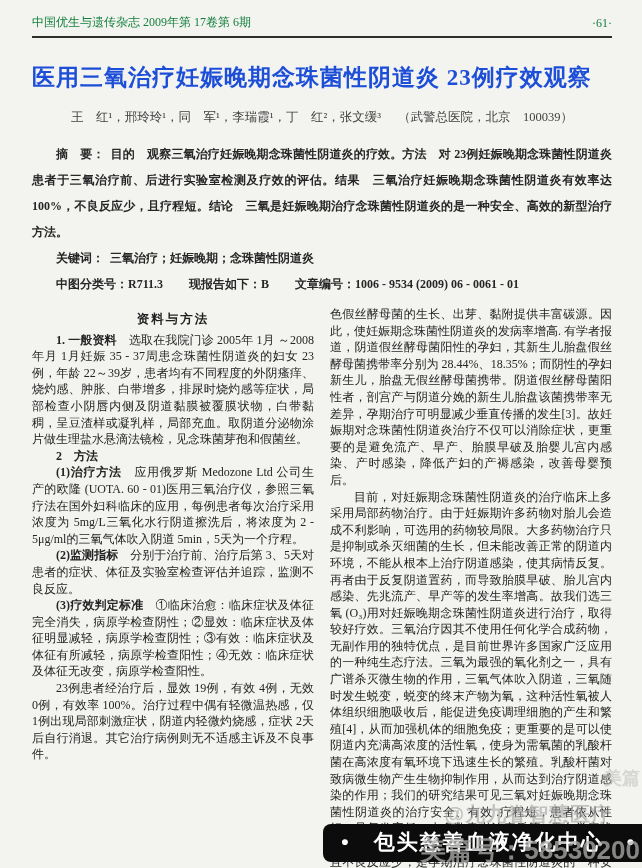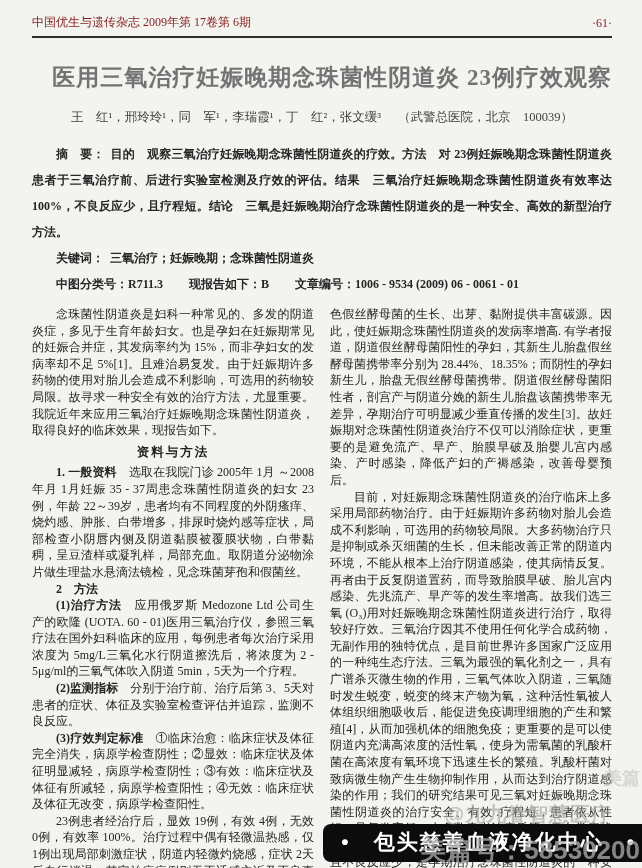--- a/index.html
+++ b/index.html
@@ -8,24 +8,24 @@
     width:642px;height:868px;
     margin:0 auto;
     background:#f3f3f0;
     box-sizing:border-box;
     padding:14px 30px 0 32px;
     overflow:hidden;
     font-family:"Liberation Serif","DejaVu Serif",serif;
     color:#2b2b2b;
   }
   
-  .hdr{display:flex;justify-content:space-between;align-items:flex-end;font-size:12px;color:#7f1d1d;}
+  .hdr{display:flex;justify-content:space-between;align-items:flex-end;font-size:12px;color:#15803d;}
   .hdr-rule{border:none;border-top:2px solid #2e2e2e;margin:5px 0 0 0;}
   
-  .title{margin-top:24px;text-align:right;font-size:23px;font-weight:bold;letter-spacing:1px;color:#737373;}
+  .title{margin-top:24px;text-align:left;font-size:23px;font-weight:bold;letter-spacing:1px;color:#1d4ed8;}
   .authors{margin-top:16px;text-align:center;font-size:12.5px;color:#404040;}
   .authors .aff{margin-left:14px;}
   
   .abs{margin-top:15px;font-weight:bold;font-size:12px;line-height:26px;color:#262626;}
   .abs p{margin:0;text-indent:2em;text-align:justify;}
   .abs .lbl{margin-right:6px;}
   .meta span{margin-right:26px;}
   
   .cols{display:flex;gap:16px;margin-top:9px;font-size:12px;line-height:16.6px;color:#242424;}
   .col{width:282px;text-align:justify;}
@@ -77,21 +77,20 @@
       <span class="lbl">关键词：</span><span>三氧治疗；妊娠晚期；念珠菌性阴道炎</span>
     </p>
     <p class="meta">
       <span>中图分类号：R711.3</span><span>现报告如下：B</span><span>文章编号：1006 - 9534 (2009) 06 - 0061 - 01</span>
     </p>
   </div>
 
   <div class="cols">
 
     <div class="col">
-      <p>念珠菌性阴道炎是妇科一种常见的、多发的阴道炎症，多见于生育年龄妇女。也是孕妇在妊娠期常见的妊娠合并症，其发病率约为 15%，而非孕妇女的发病率却不足 5%[1]。且难治易复发。由于妊娠期许多药物的使用对胎儿会造成不利影响，可选用的药物较局限。故寻求一种安全有效的治疗方法，尤显重要。我院近年来应用三氧治疗妊娠晚期念珠菌性阴道炎，取得良好的临床效果，现报告如下。</p>
       <h3 class="sec">资料与方法</h3>
       <p>
         <span class="runin">1. 一般资料</span>　<span>选取在我院门诊 2005年 1月 ～2008年月 1月妊娠 35 - 37周患念珠菌性阴道炎的妇女 23例，年龄 22～39岁，患者均有不同程度的外阴瘙痒、烧灼感、肿胀、白带增多，排尿时烧灼感等症状，局部检查小阴唇内侧及阴道黏膜被覆膜状物，白带黏稠，呈豆渣样或凝乳样，局部充血。取阴道分泌物涂片做生理盐水悬滴法镜检，见念珠菌芽孢和假菌丝。</span>
       </p>
       <p class="m-label">2　方法</p>
       <p>
         <span class="runin">(1)治疗方法</span>　<span>应用俄罗斯 Medozone Ltd 公司生产的欧隆 (UOTA. 60 - 01)医用三氧治疗仪，参照三氧疗法在国外妇科临床的应用，每例患者每次治疗采用浓度为 5mg/L三氧化水行阴道擦洗后，将浓度为 2 - 5μg/ml的三氧气体吹入阴道 5min，5天为一个疗程。</span>
       </p>
       <p>
         <span class="runin">(2)监测指标</span>　<span>分别于治疗前、治疗后第 3、5天对患者的症状、体征及实验室检查评估并追踪，监测不良反应。</span>

